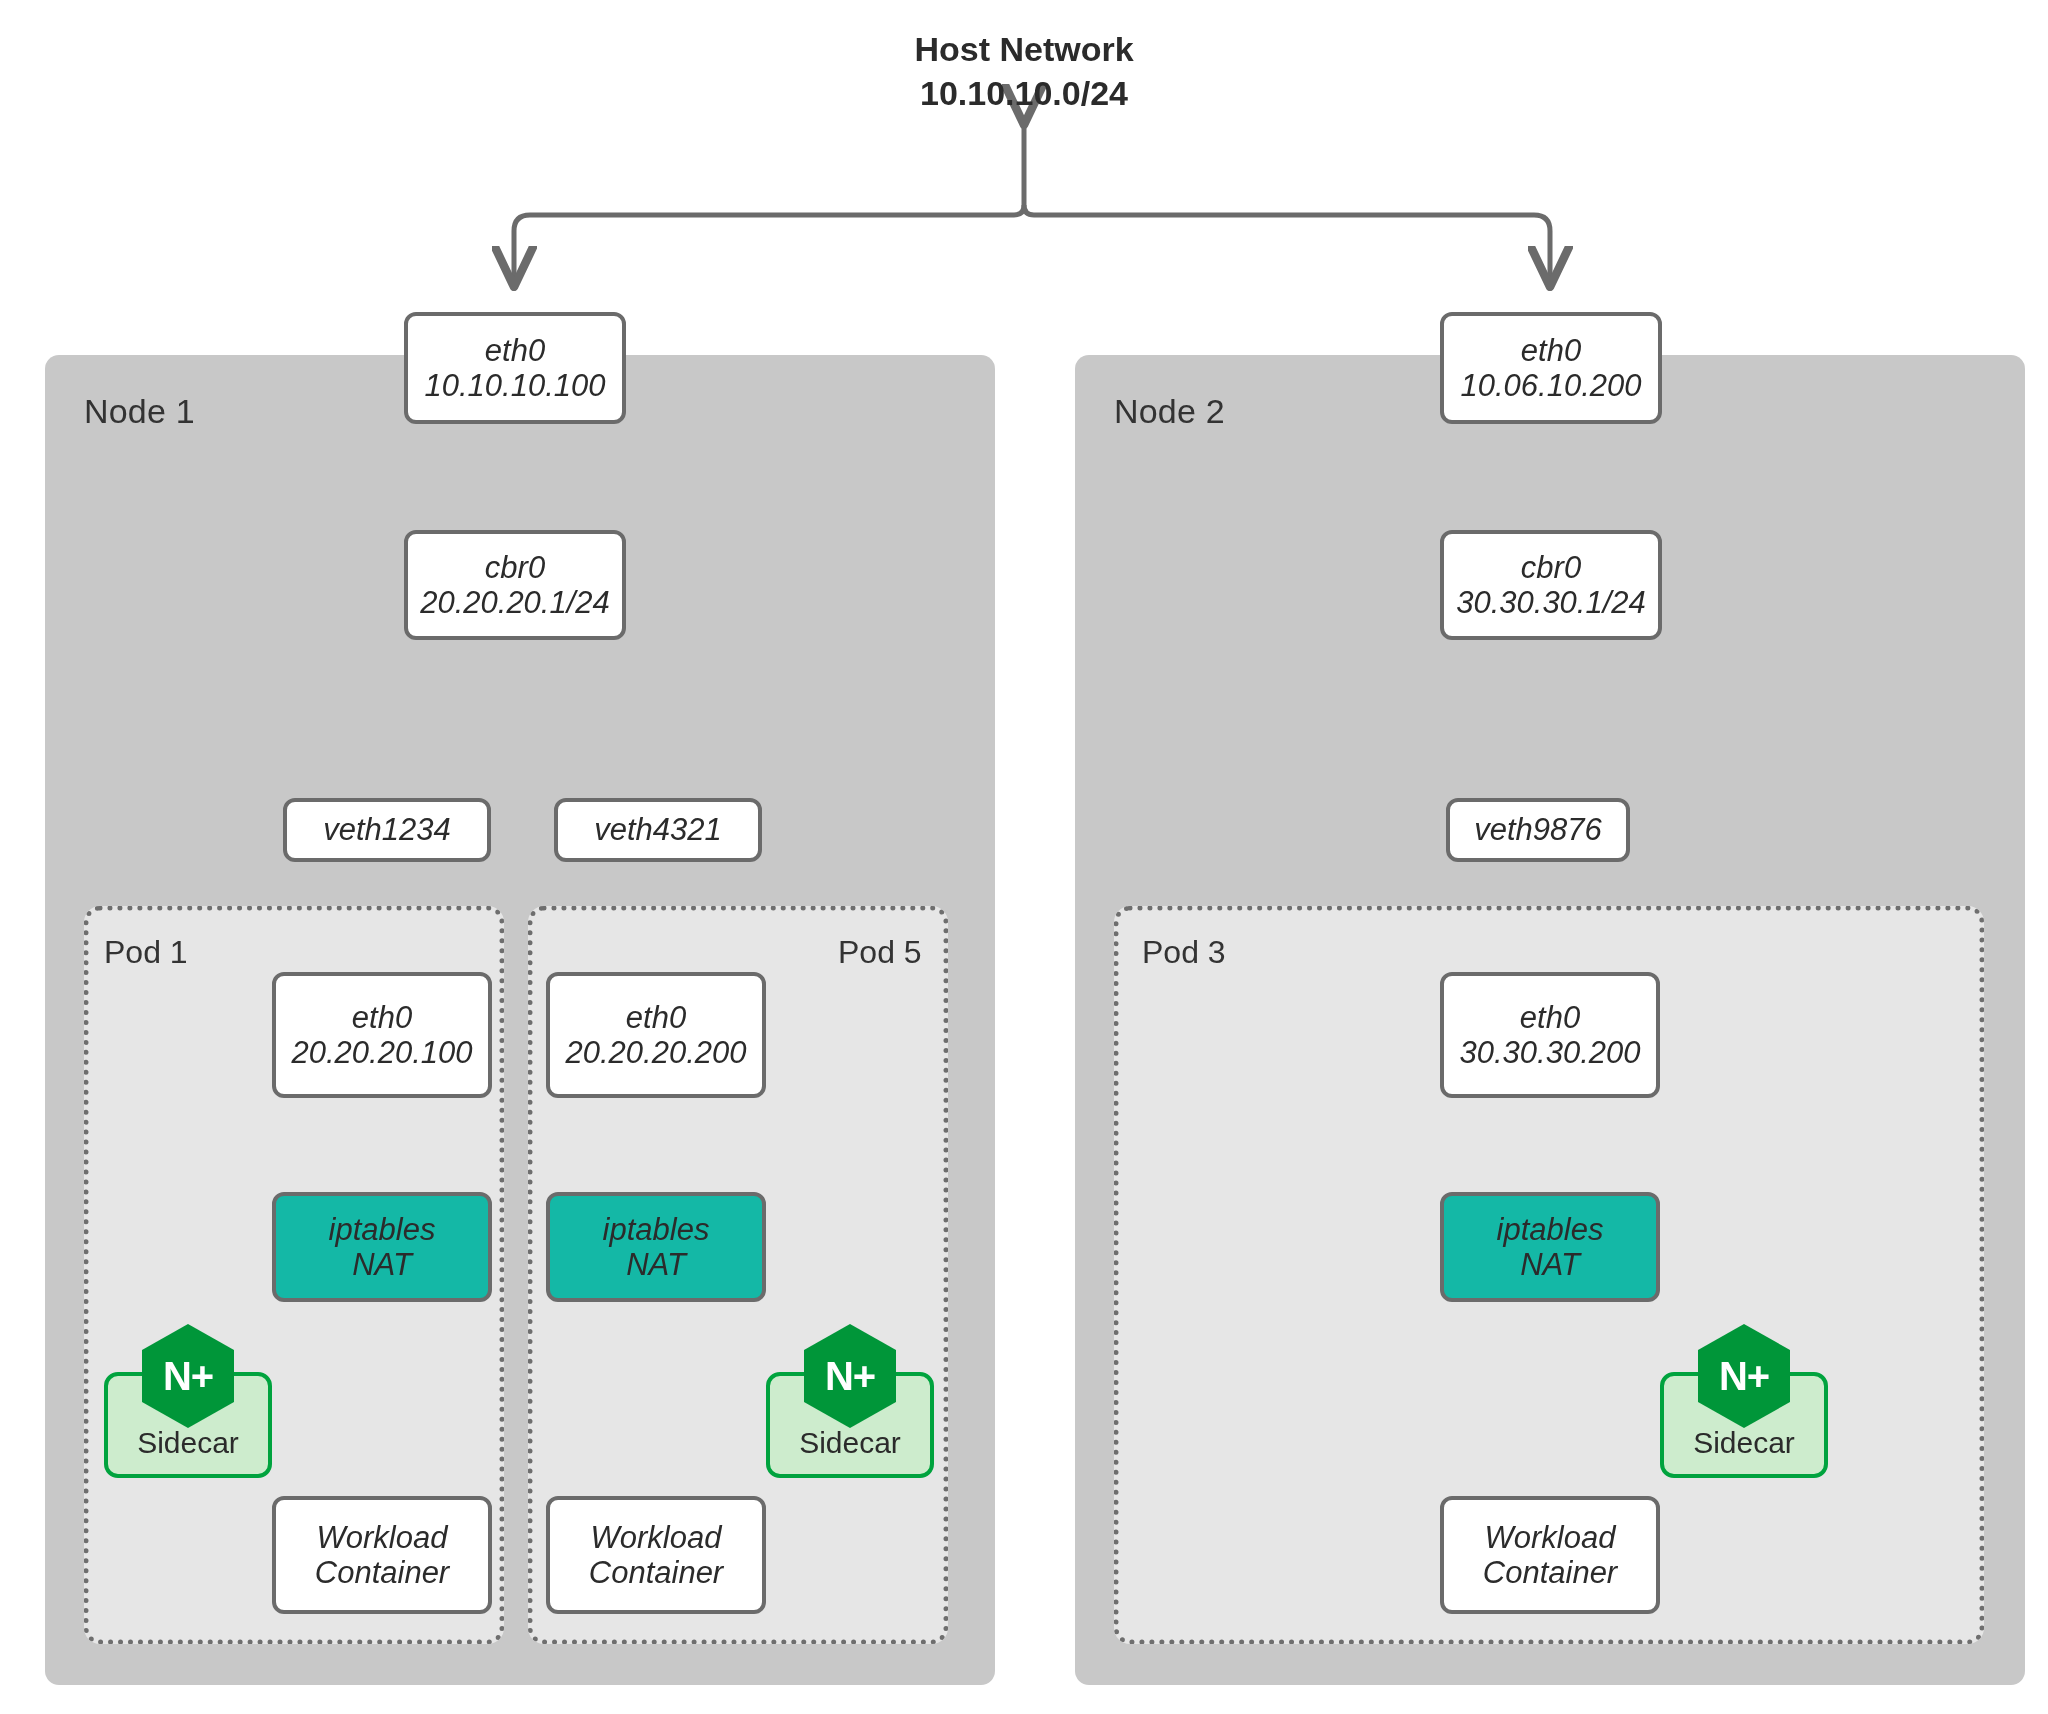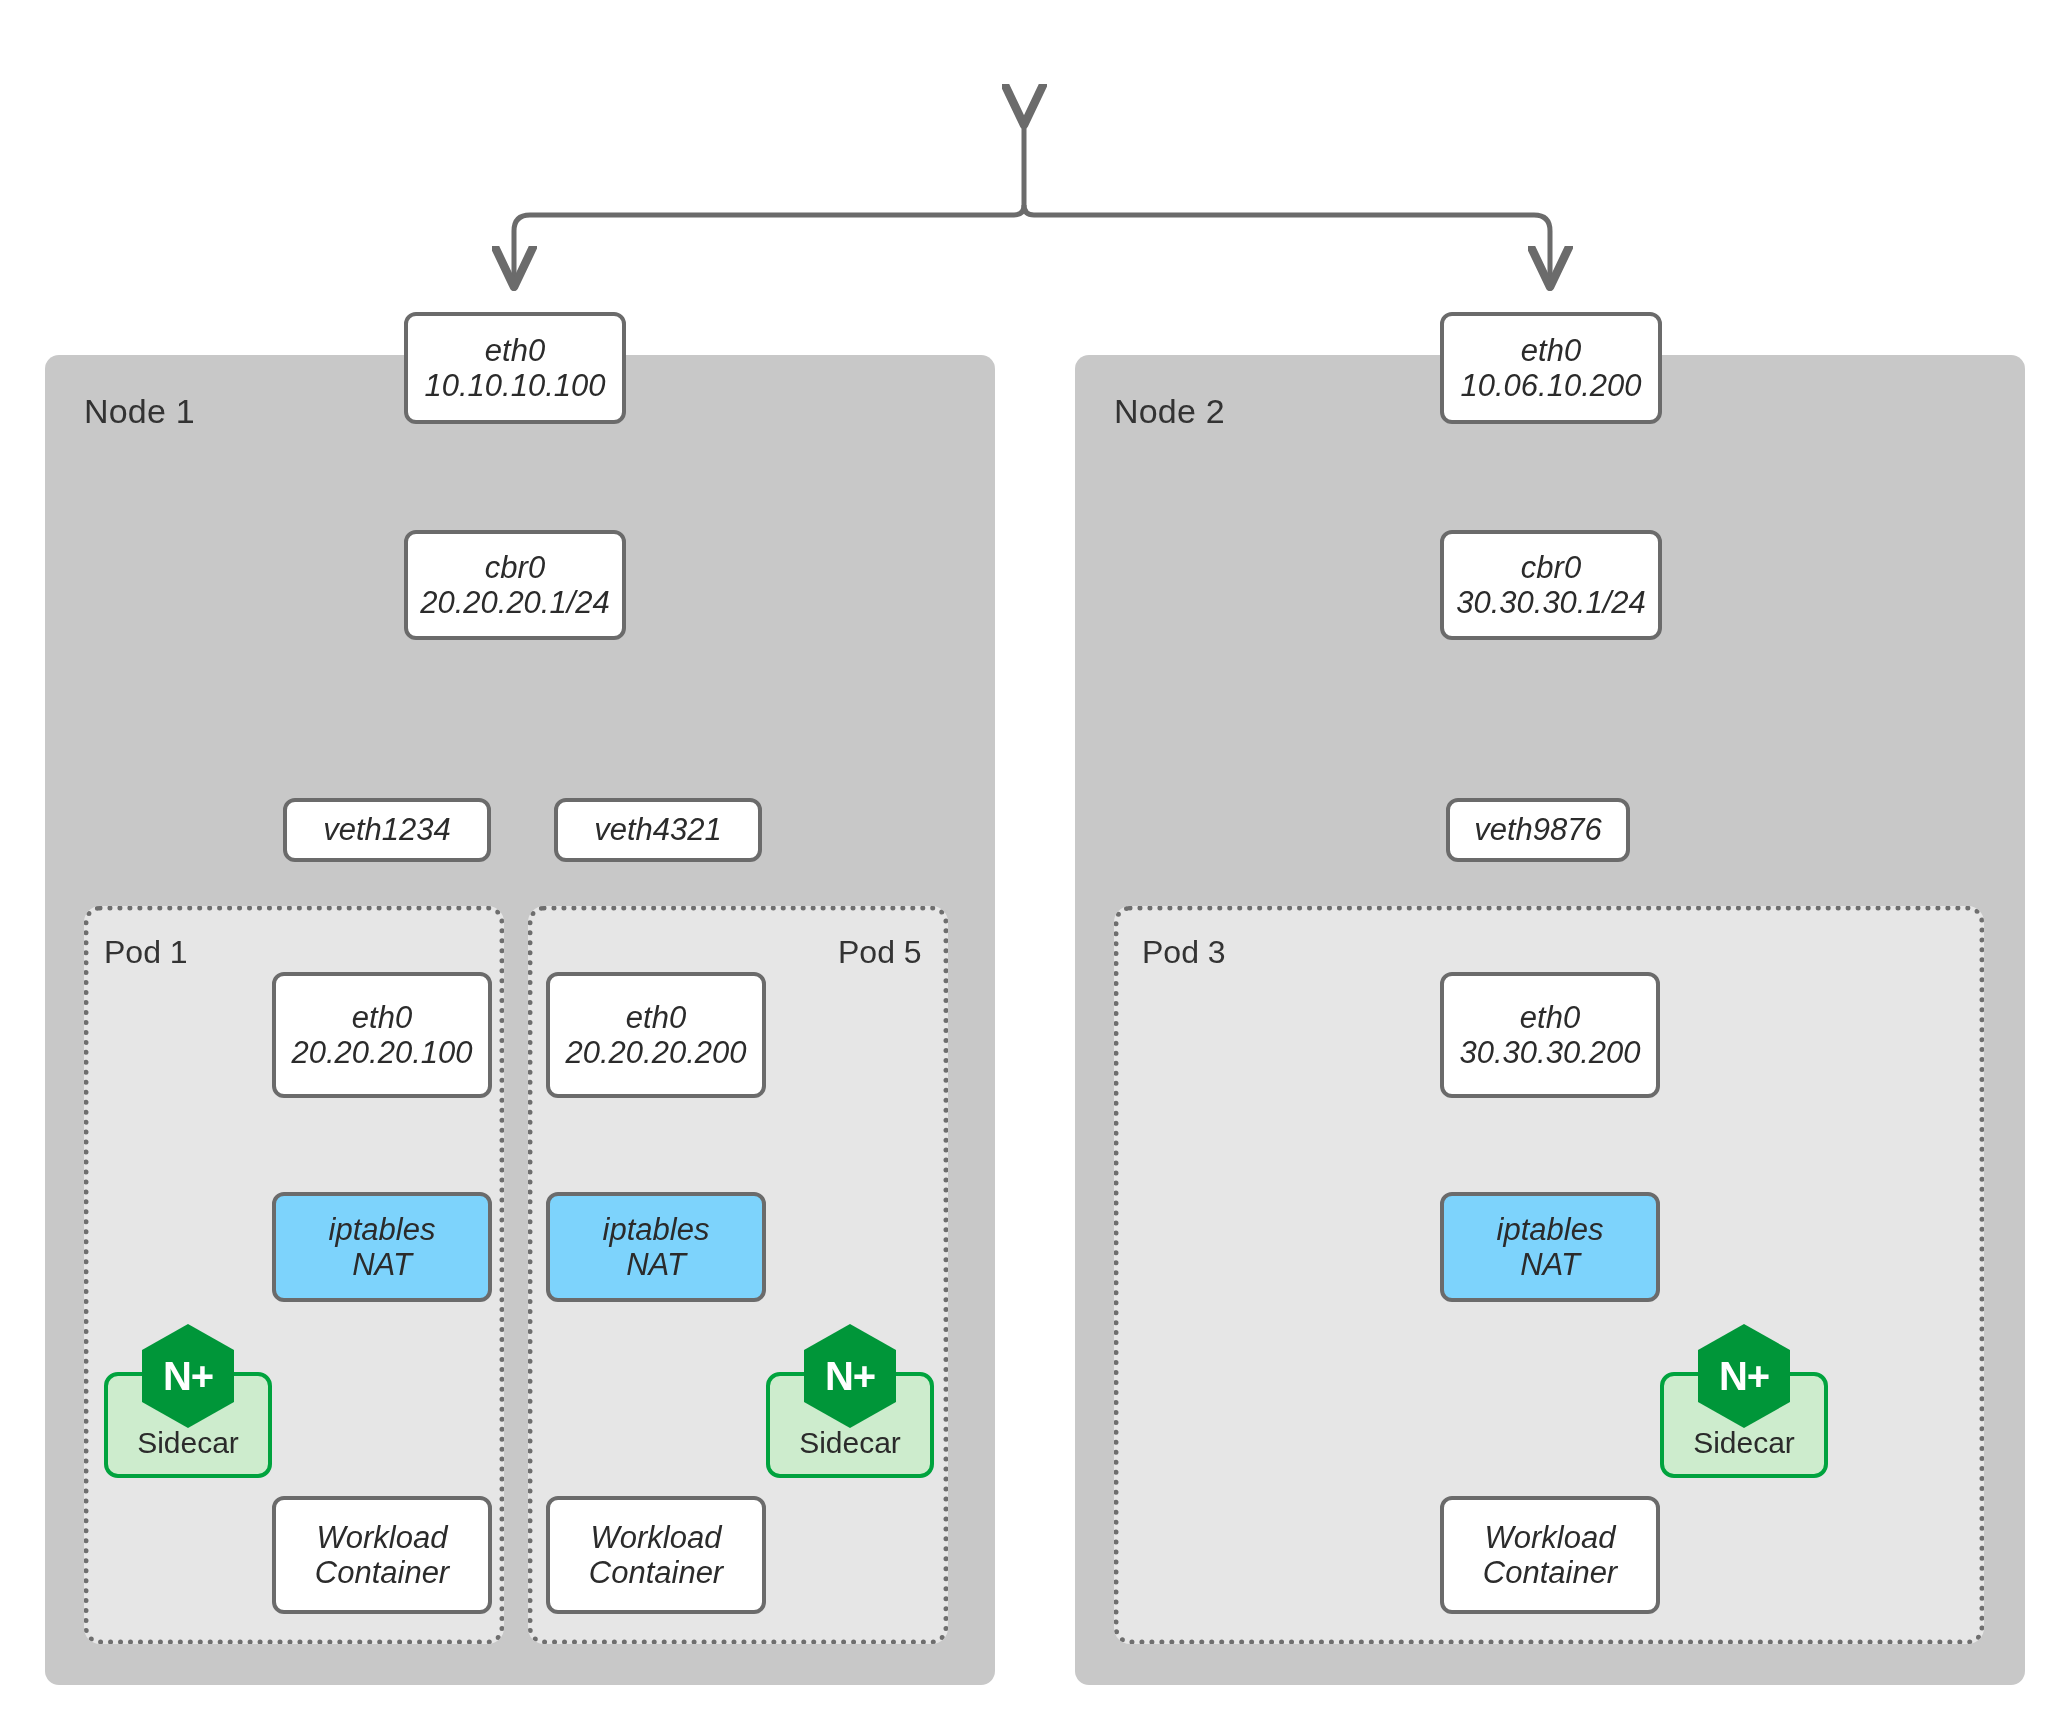--- a/index.html
+++ b/index.html
@@ -49,21 +49,21 @@
     display: flex;
     flex-direction: column;
     align-items: center;
     justify-content: center;
     color: #2b2b2b;
     font-size: 31px;
     line-height: 1.14;
     text-align: center;
     font-style: italic;
   }
-  .box.gray { background: #7dd3fc; }
+  .box.gray { background: #14b8a6; }
   .box .l1, .box .l2 { display: block; white-space: nowrap; }
 
   
   .sidecar {
     position: absolute;
     background: #cdeccd;
     border: 4px solid #00a33e;
     border-radius: 14px;
     display: flex;
     align-items: flex-end;
@@ -148,20 +148,24 @@
 
     <path class="wire" d="M1550,424 L1550,530" marker-start="url(#ah)" marker-end="url(#ah)"></path>
     <path class="wire" d="M1550,640 L1550,775" marker-start="url(#ah)" marker-end="url(#ah)"></path>
     <path class="wire" d="M1550,862 L1550,972" marker-start="url(#ah)" marker-end="url(#ah)"></path>
     <path class="wire" d="M1550,1098 L1550,1192" marker-start="url(#ah)" marker-end="url(#ah)"></path>
     <path class="wire" d="M1550,1302 L1550,1496" marker-start="url(#ah)" marker-end="url(#ah)"></path>
     <path class="wire" d="M1738,1330 L1738,1258 Q1738,1242 1722,1242 L1666,1242" marker-end="url(#ah)"></path>
     <path class="wire" d="M1666,1212 L1722,1212 Q1738,1212 1738,1228 L1738,1300" marker-end="url(#ah)" transform="translate(22,88)"></path>
   </svg>
 
+  <div class="title" style="left:774px; top:28px; width:500px;">
+    <span>Host Network</span><br>
+    <span>10.10.10.0/24</span>
+  </div>
 
   <div class="node-panel" style="left:45px; top:355px; width:950px; height:1330px;"></div>
   <div class="node-label" style="left:84px; top:392px;">Node 1</div>
 
   <div class="box" style="left:404px; top:312px; width:222px; height:112px;">
     <span class="l1">eth0</span>
     <span class="l2">10.10.10.100</span>
   </div>
 
   <div class="box" style="left:404px; top:530px; width:222px; height:110px;">

